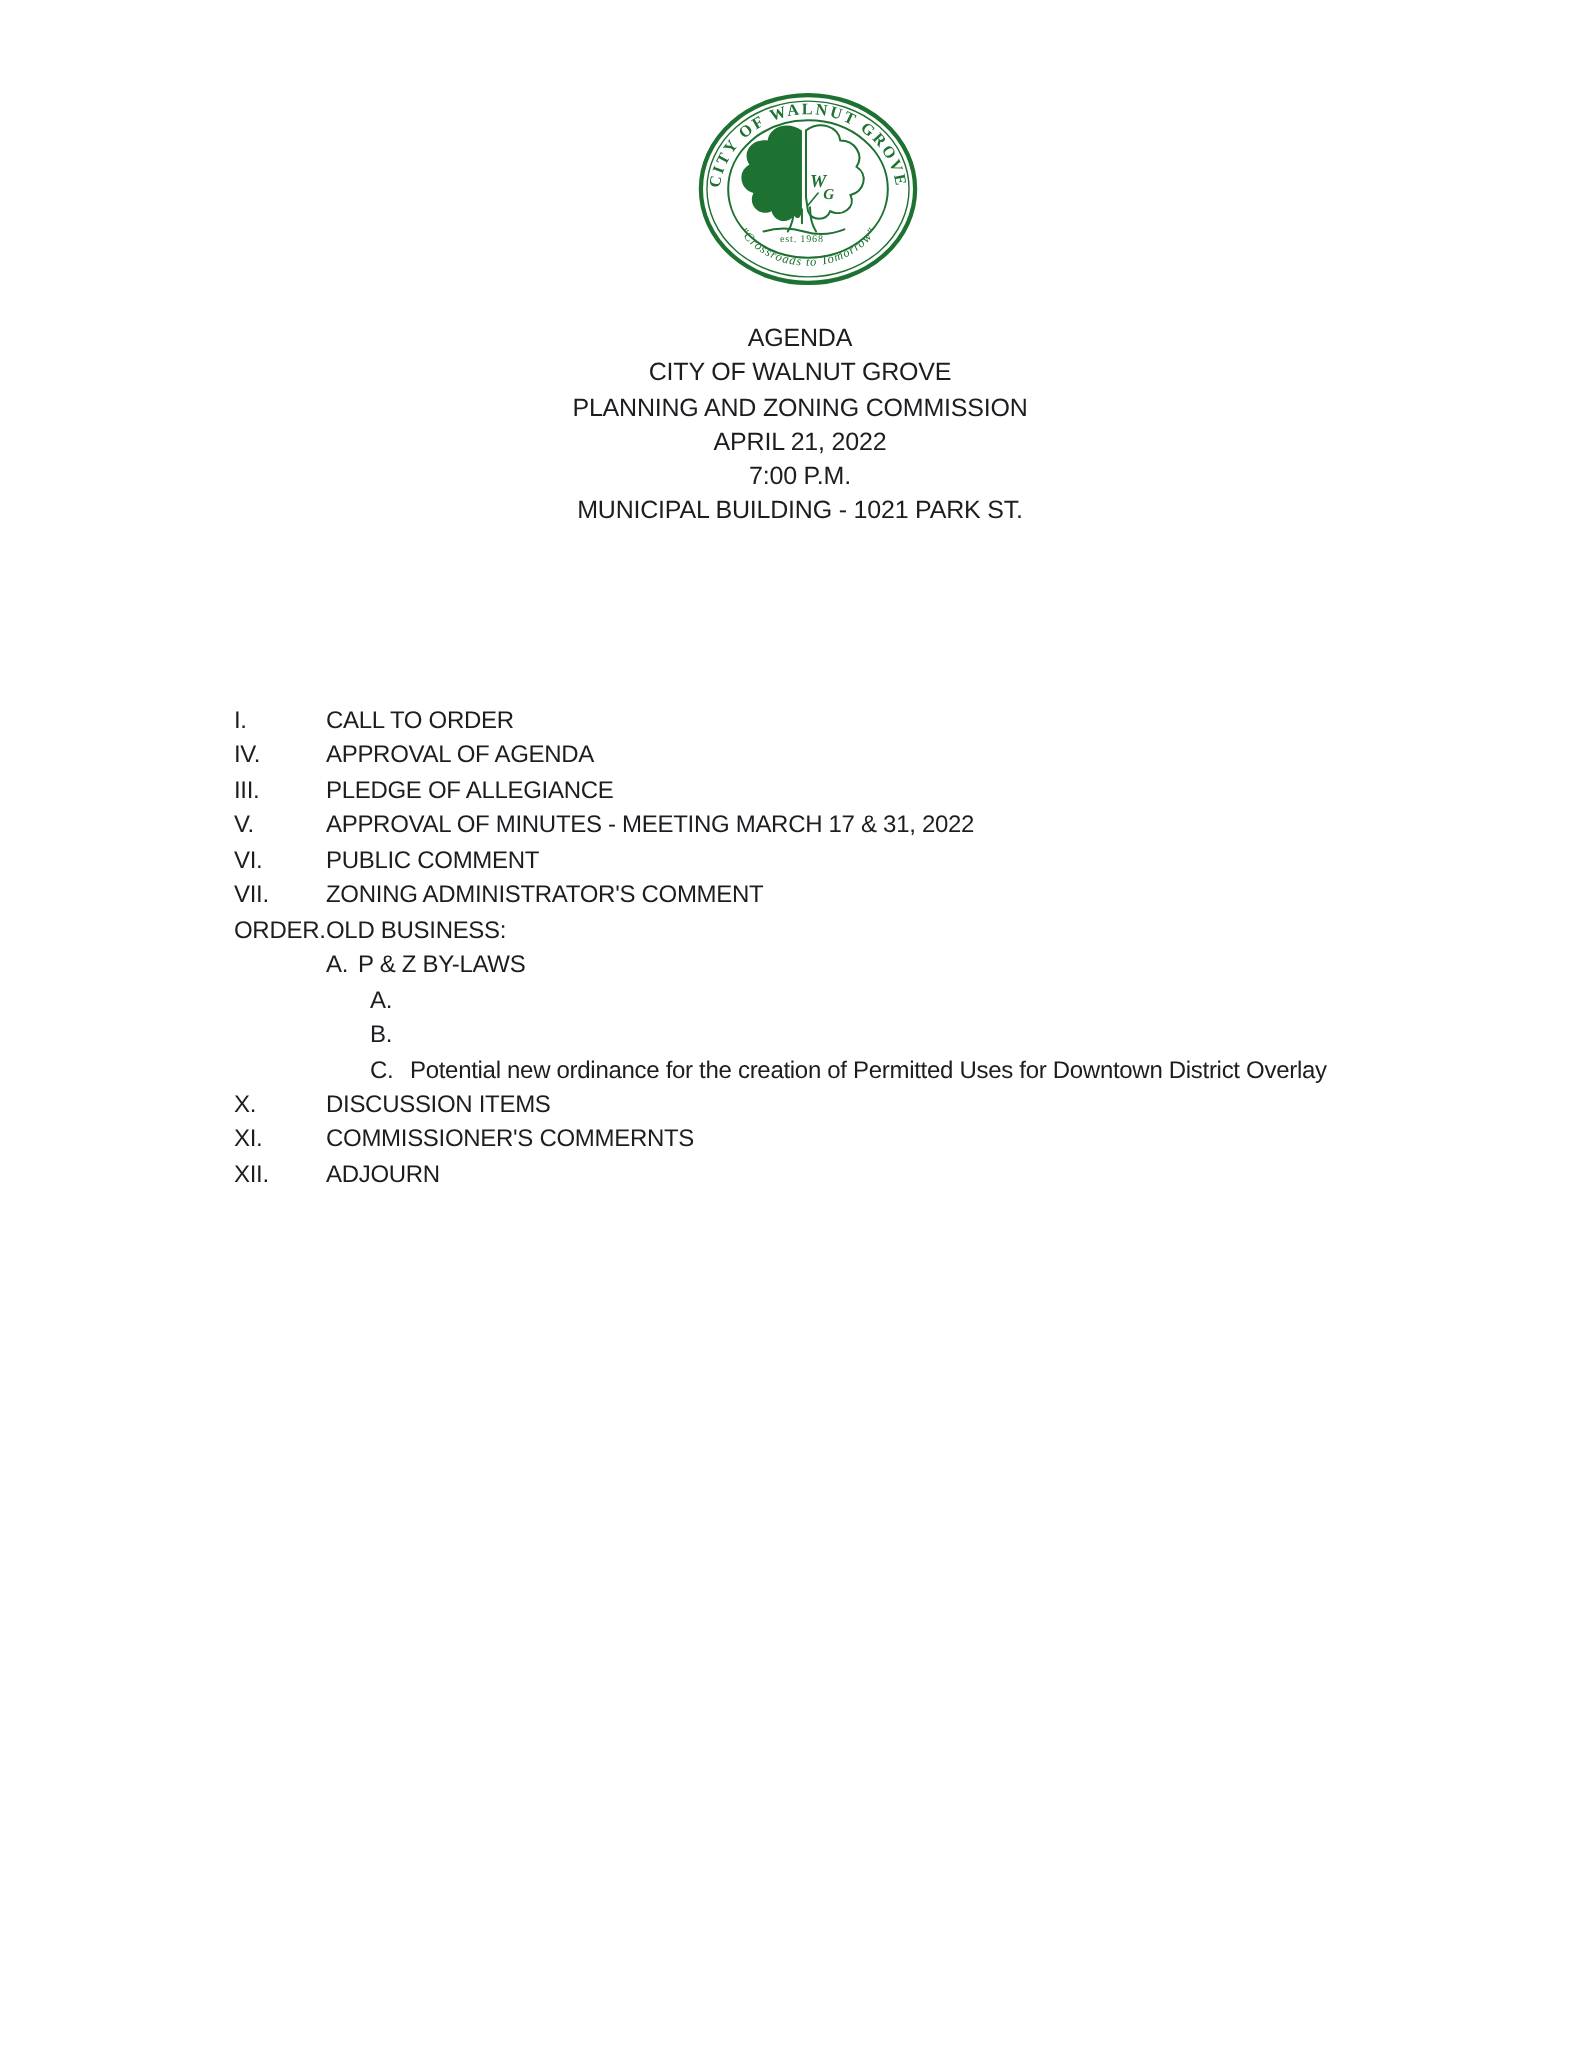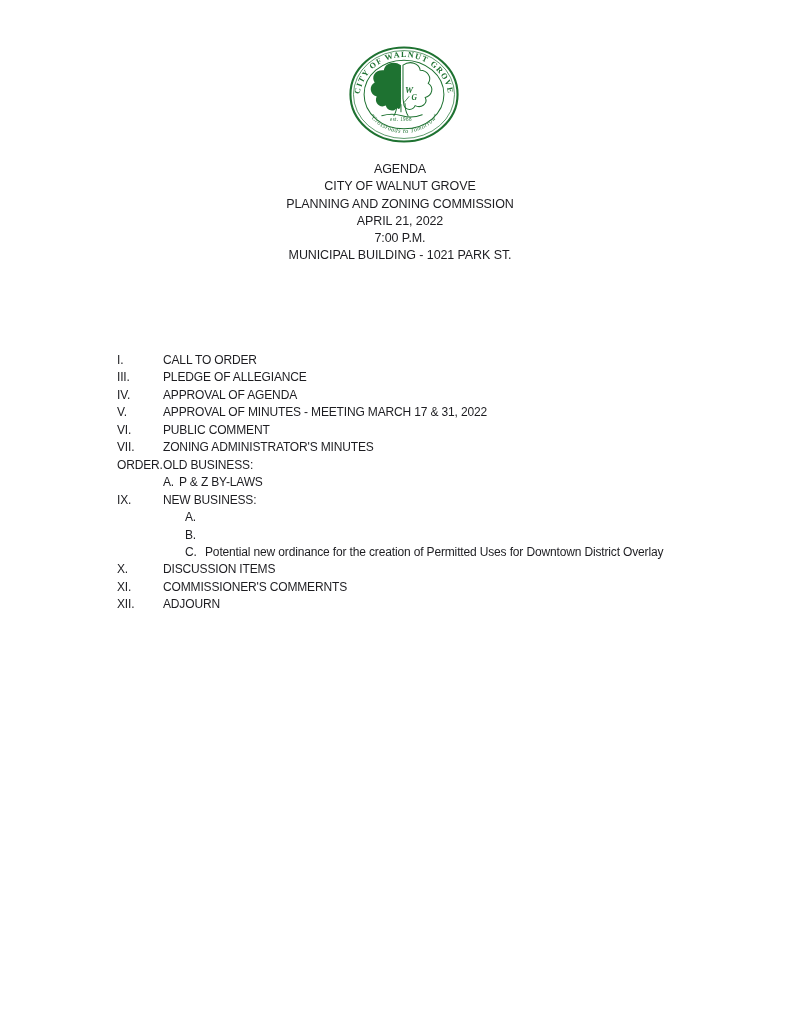--- a/index.html
+++ b/index.html
@@ -116,53 +116,49 @@
     <div>MUNICIPAL BUILDING - 1021 PARK ST.</div>
   </div>
 
   <div class="agenda">
 
     <div class="row">
       <span class="num">I.</span>
       <span class="txt">CALL TO ORDER</span>
     </div>
     <div class="row">
+      <span class="num">IV.</span>
+      <span class="txt">APPROVAL OF AGENDA</span>
+    </div>
+    <div class="row">
       <span class="num">III.</span>
       <span class="txt">PLEDGE OF ALLEGIANCE</span>
-    </div>
-    <div class="row">
-      <span class="num">IV.</span>
-      <span class="txt">APPROVAL OF AGENDA</span>
     </div>
     <div class="row">
       <span class="num">V.</span>
       <span class="txt">APPROVAL OF MINUTES - MEETING MARCH 17 &amp; 31, 2022</span>
     </div>
     <div class="row">
       <span class="num">VI.</span>
       <span class="txt">PUBLIC COMMENT</span>
     </div>
     <div class="row">
       <span class="num">VII.</span>
-      <span class="txt">ZONING ADMINISTRATOR'S MINUTES</span>
+      <span class="txt">ZONING ADMINISTRATOR'S COMMENT</span>
     </div>
 
     <div class="row">
       <span class="num">ORDER.</span>
       <span class="txt">OLD BUSINESS:</span>
     </div>
     <div class="row sub8">
       <span class="marker8">A.</span>
       <span>P &amp; Z BY-LAWS</span>
     </div>
 
-    <div class="row">
-      <span class="num">IX.</span>
-      <span class="txt">NEW BUSINESS:</span>
-    </div>
     <div class="row sub9">
       <span class="marker">A.</span>
     </div>
     <div class="row sub9">
       <span class="marker">B.</span>
     </div>
     <div class="row sub9">
       <span class="marker">C.</span>
       <span class="subtxt">Potential new ordinance for the creation of Permitted Uses for Downtown District Overlay</span>
     </div>

